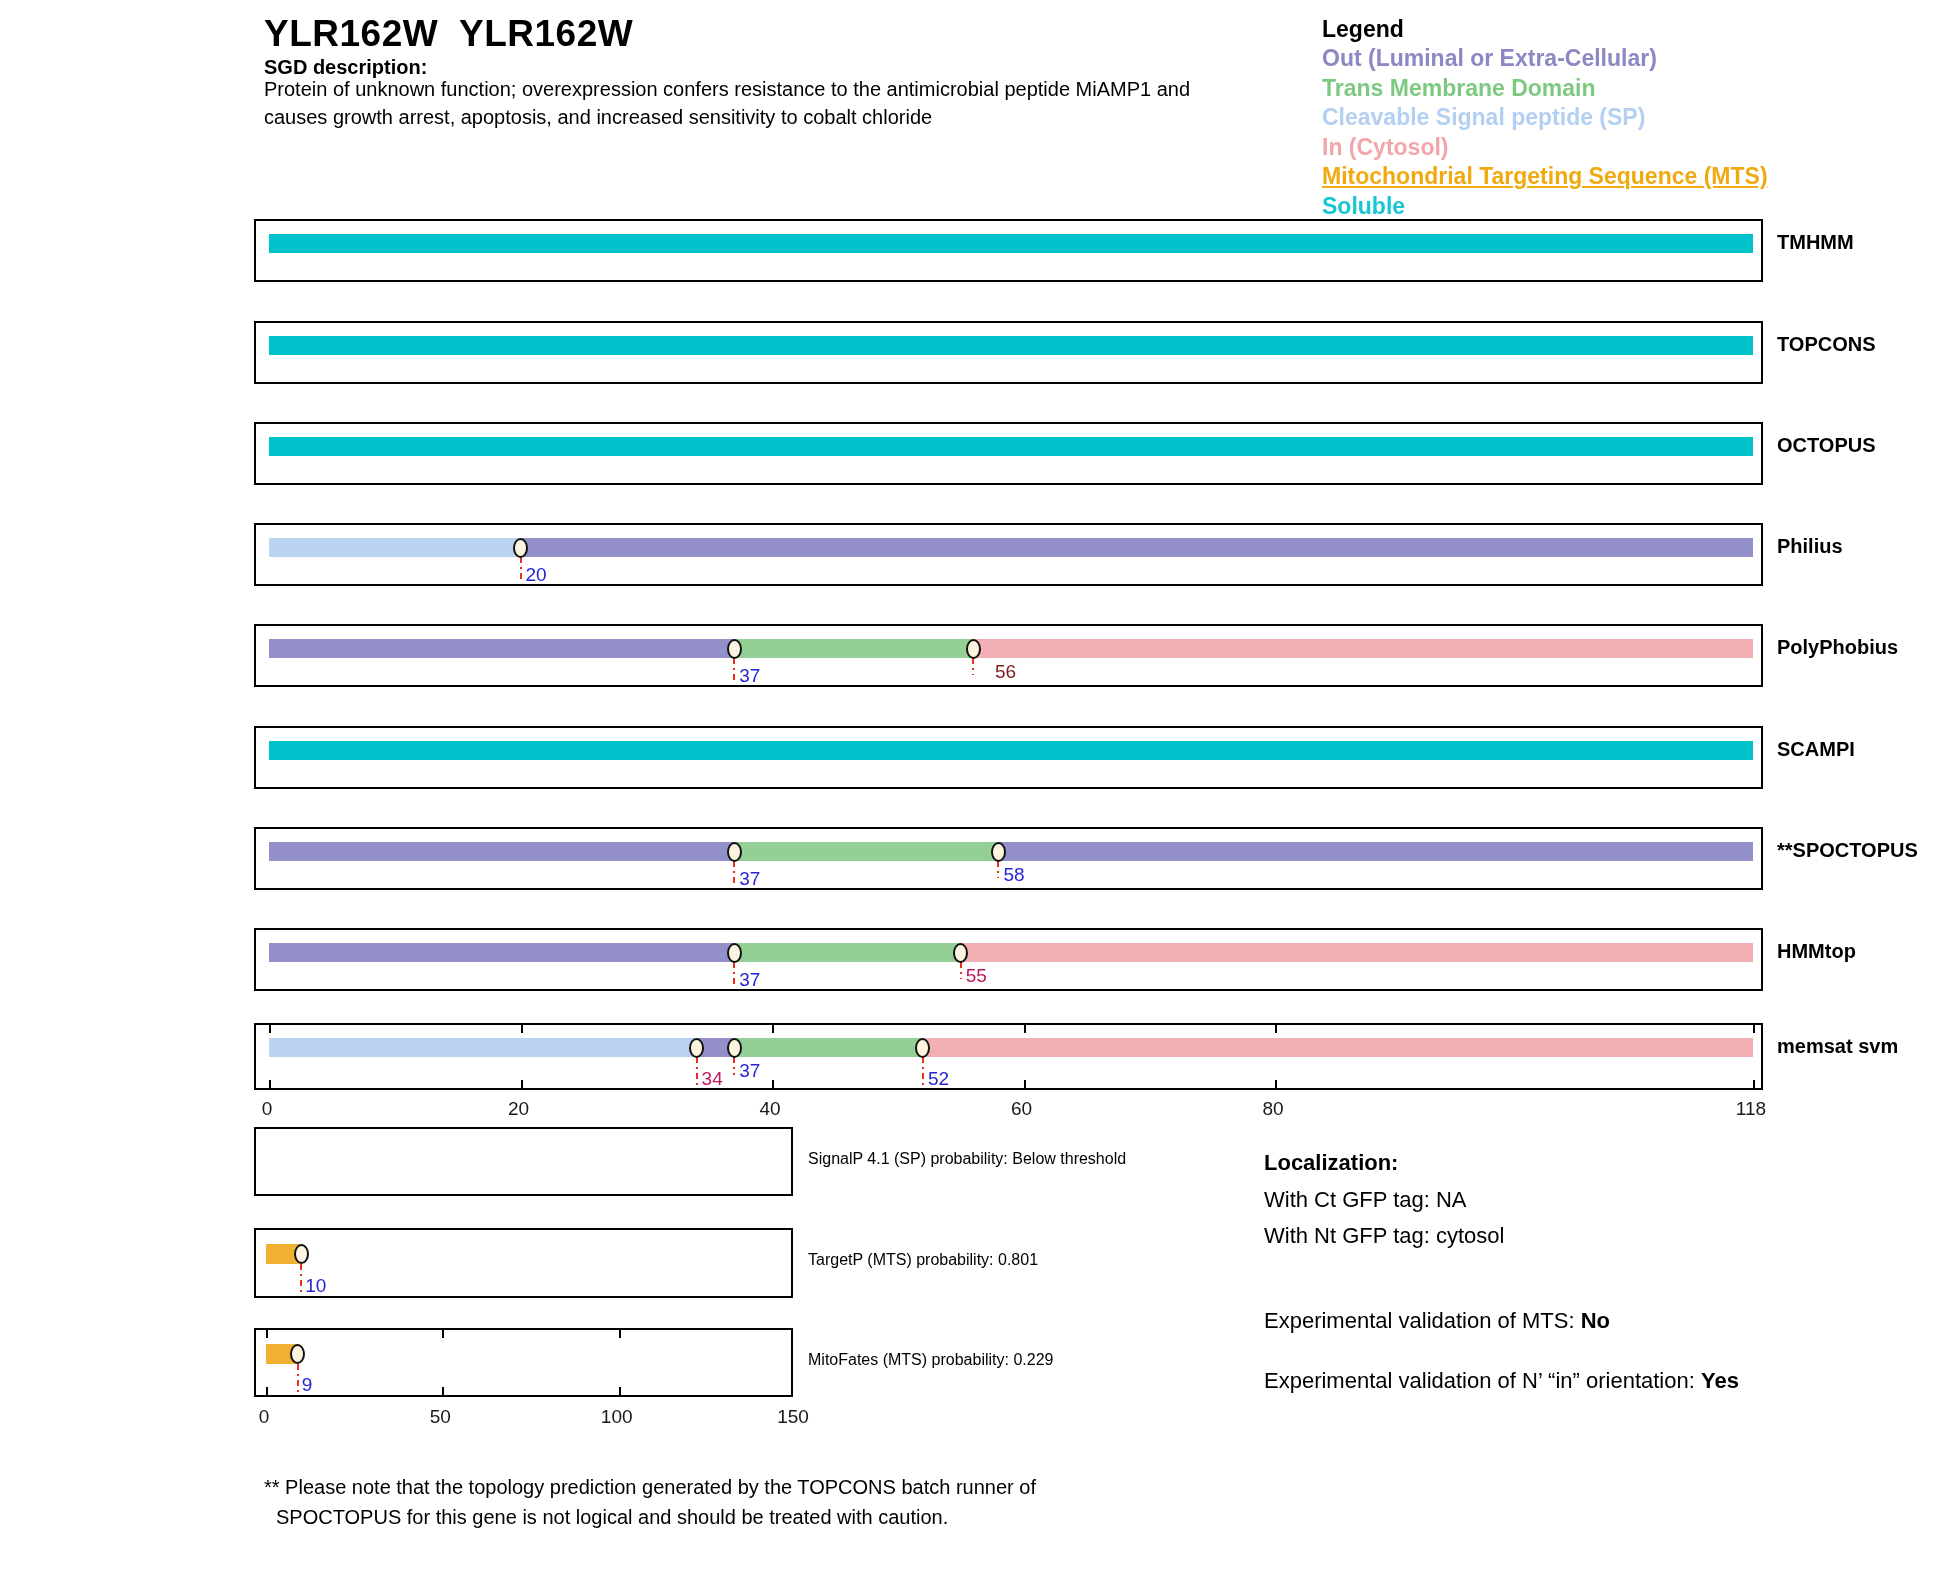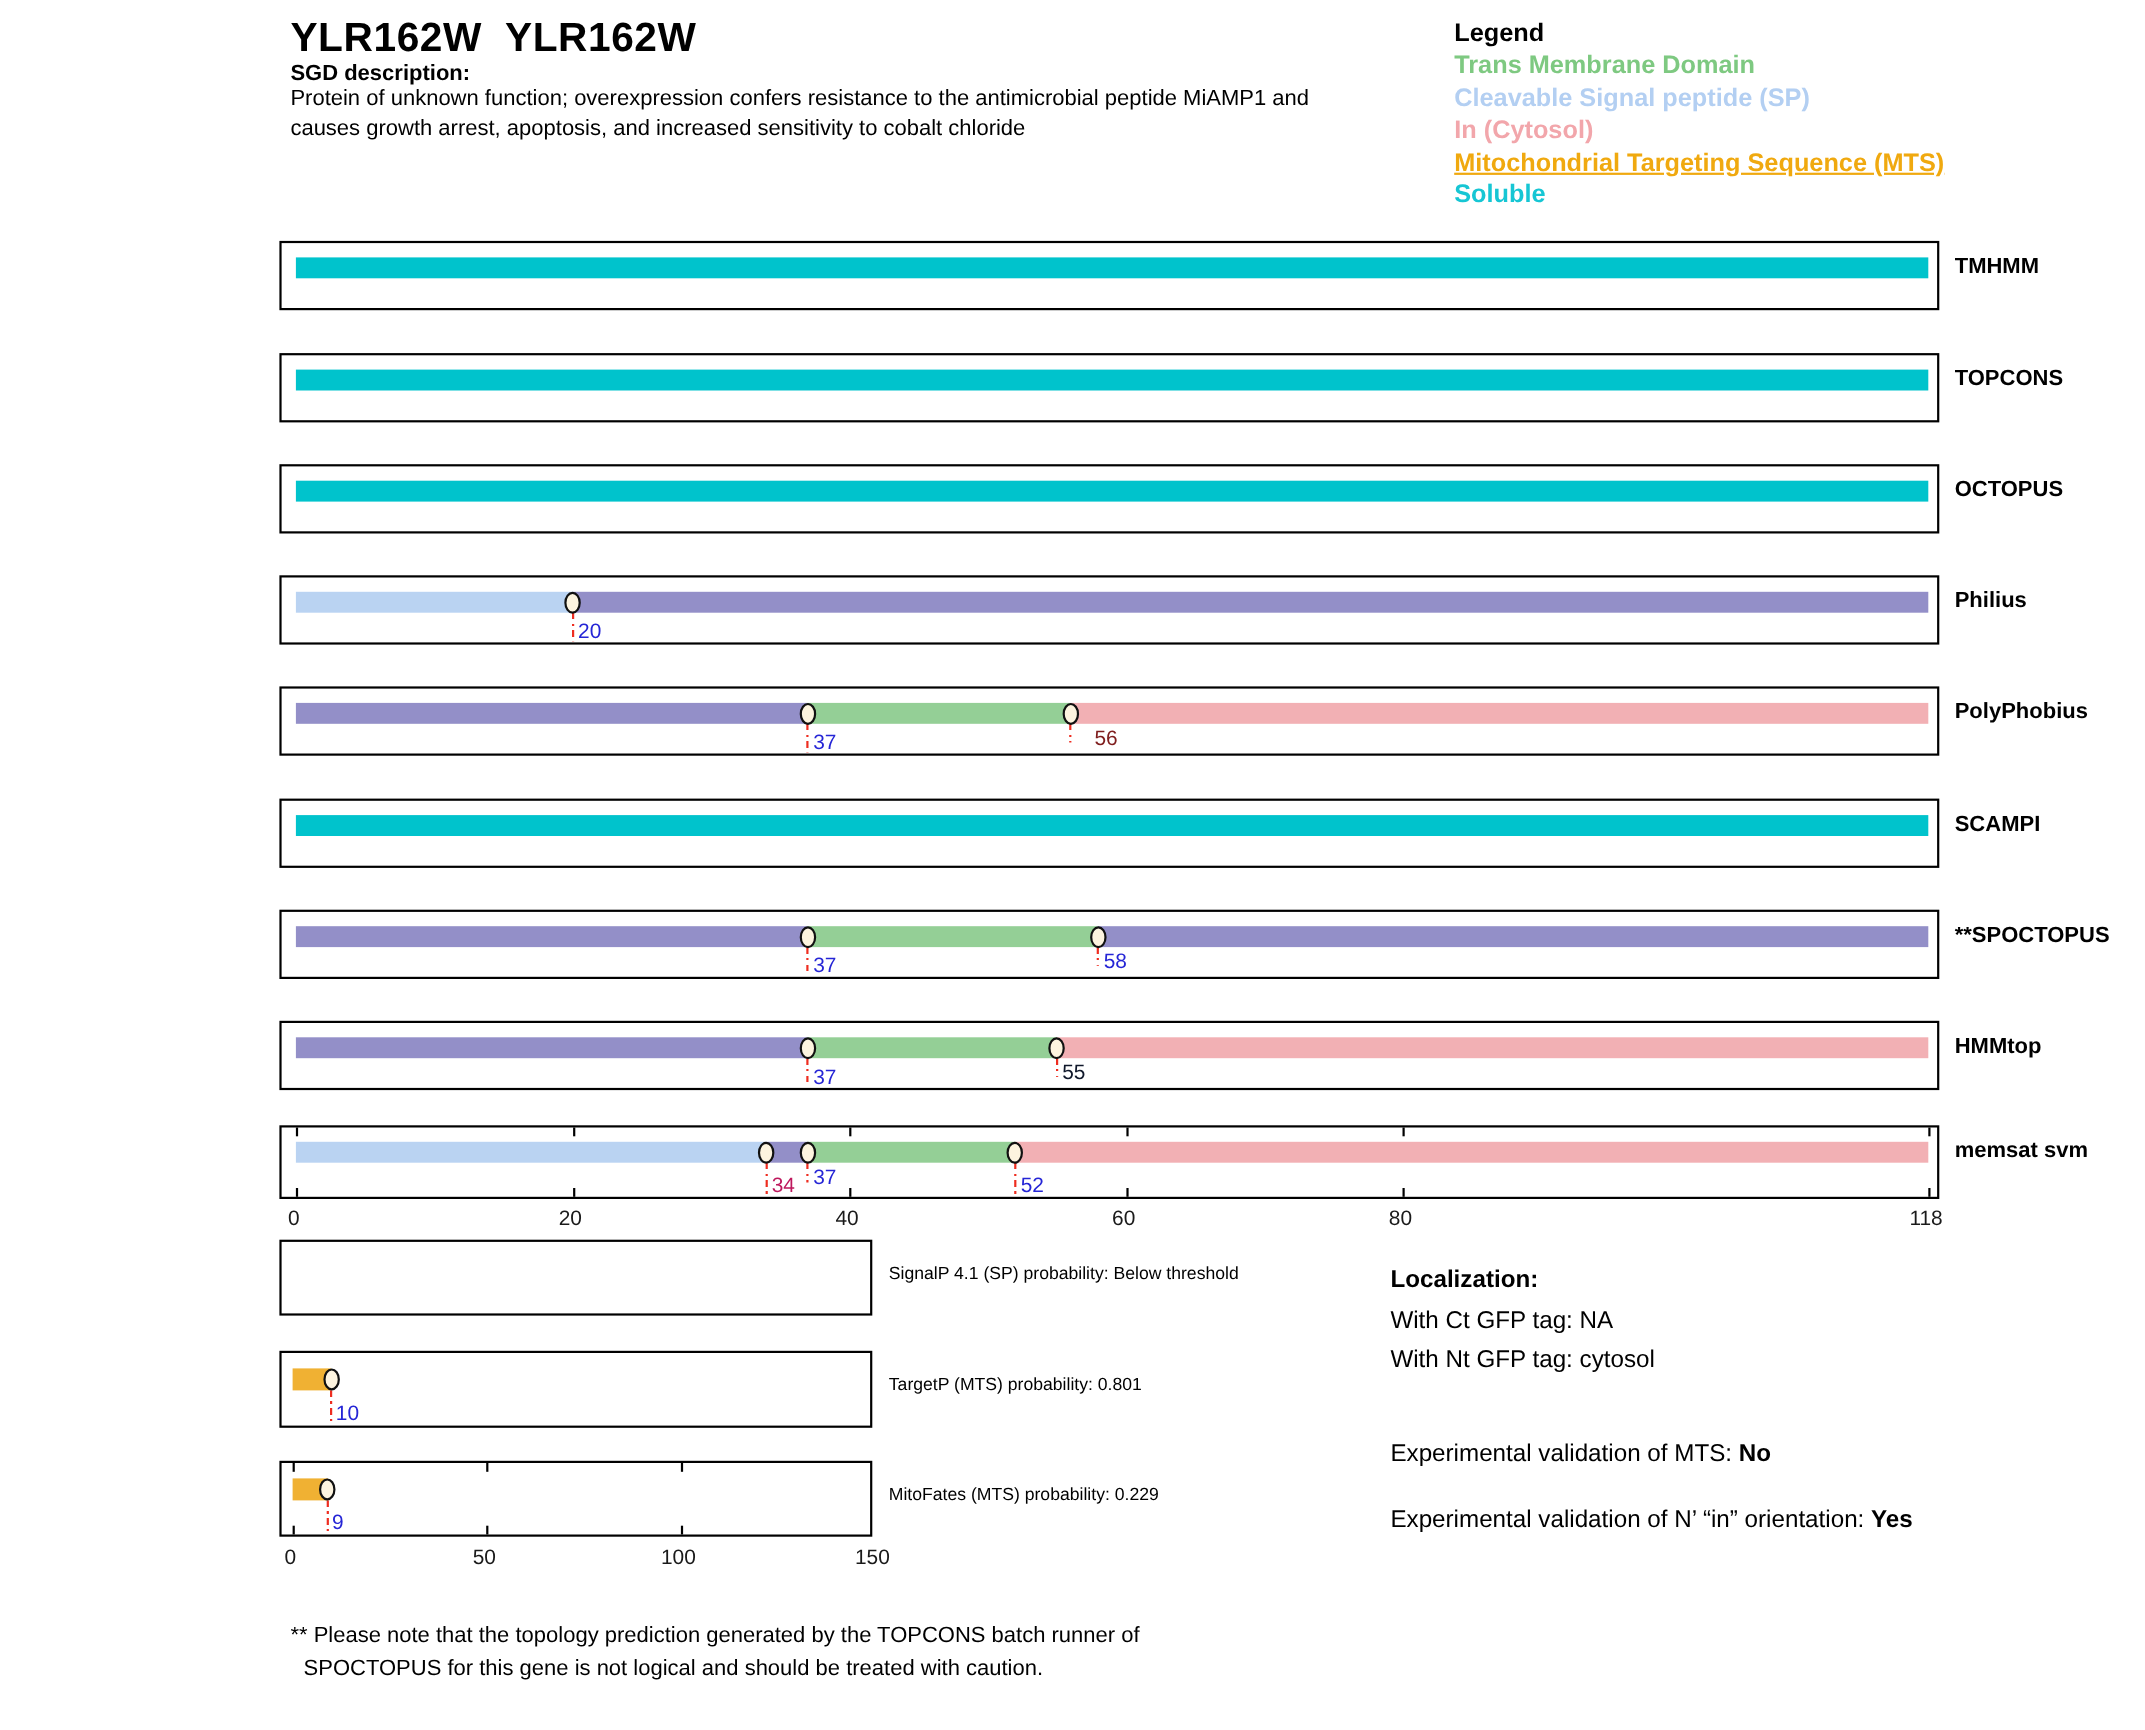--- a/index.html
+++ b/index.html
@@ -32,20 +32,21 @@
 
 <div id="page">
   <div class="abs gene-title">YLR162W  YLR162W</div>
   <div class="abs sgd-label">SGD description:</div>
   <div class="abs desc-line" style="top:78px;">Protein of unknown function; overexpression confers resistance to the antimicrobial peptide MiAMP1 and</div>
   <div class="abs desc-line" style="top:106px;">causes growth arrest, apoptosis, and increased sensitivity to cobalt chloride</div>
 
   <div class="abs legend">
     <div class="legend-title">Legend</div>
     <div>
+        <div class="legend-item" style="color: rgb(139, 136, 196);">Out (Luminal or Extra-Cellular)</div>
         <div class="legend-item" style="color: rgb(126, 201, 129);">Trans Membrane Domain</div>
         <div class="legend-item" style="color: rgb(179, 207, 242);">Cleavable Signal peptide (SP)</div>
         <div class="legend-item" style="color: rgb(242, 166, 171);">In (Cytosol)</div>
         <div class="legend-item" style="color: rgb(240, 169, 15); text-decoration: underline;">Mitochondrial Targeting Sequence (MTS)</div>
         <div class="legend-item" style="color: rgb(22, 198, 212);">Soluble</div>
       </div>
   </div>
 
   <div>
       <div class="track-box" style="left: 254px; top: 219px; width: 1509px; height: 63px;">
@@ -98,21 +99,21 @@
       <div class="track-label" style="left: 1777px; top: 839px;">**SPOCTOPUS</div>
       <div class="track-box" style="left: 254px; top: 928px; width: 1509px; height: 63px;">
         <div class="seg" style="left: 13px; top: 13px; width: 465.312px; height: 19px; background: rgb(147, 143, 200);"></div>
         <div class="seg" style="left: 478.312px; top: 13px; width: 226.368px; height: 19px; background: rgb(148, 207, 150);"></div>
         <div class="seg" style="left: 704.68px; top: 13px; width: 792.288px; height: 19px; background: rgb(242, 176, 180);"></div>
         <div class="marker-line" style="left: 477.312px; top: 32px; height: 26px;"></div>
         <div class="marker-circle" style="left: 470.812px; top: 12.5px;"></div>
         <div class="pos-label" style="left: 483.312px; top: 39px; color: rgb(37, 37, 214);">37</div>
         <div class="marker-line" style="left: 703.68px; top: 32px; height: 17px;"></div>
         <div class="marker-circle" style="left: 697.18px; top: 12.5px;"></div>
-        <div class="pos-label" style="left: 709.68px; top: 35px; color: #0f172a;">55</div>
+        <div class="pos-label" style="left: 709.68px; top: 35px; color: #be185d;">55</div>
       </div>
       <div class="track-label" style="left: 1777px; top: 940px;">HMMtop</div>
       <div class="track-box" style="left: 254px; top: 1023px; width: 1509px; height: 67px;">
         <div class="seg" style="left: 13px; top: 13px; width: 427.584px; height: 19px; background: rgb(186, 211, 242);"></div>
         <div class="seg" style="left: 440.584px; top: 13px; width: 37.728px; height: 19px; background: rgb(147, 143, 200);"></div>
         <div class="seg" style="left: 478.312px; top: 13px; width: 188.64px; height: 19px; background: rgb(148, 207, 150);"></div>
         <div class="seg" style="left: 666.952px; top: 13px; width: 830.016px; height: 19px; background: rgb(242, 176, 180);"></div>
         <div class="marker-line" style="left: 439.584px; top: 32px; height: 30px;"></div>
         <div class="marker-circle" style="left: 433.084px; top: 12.5px;"></div>
         <div class="pos-label" style="left: 445.584px; top: 43px; color: #be185d;">34</div>

